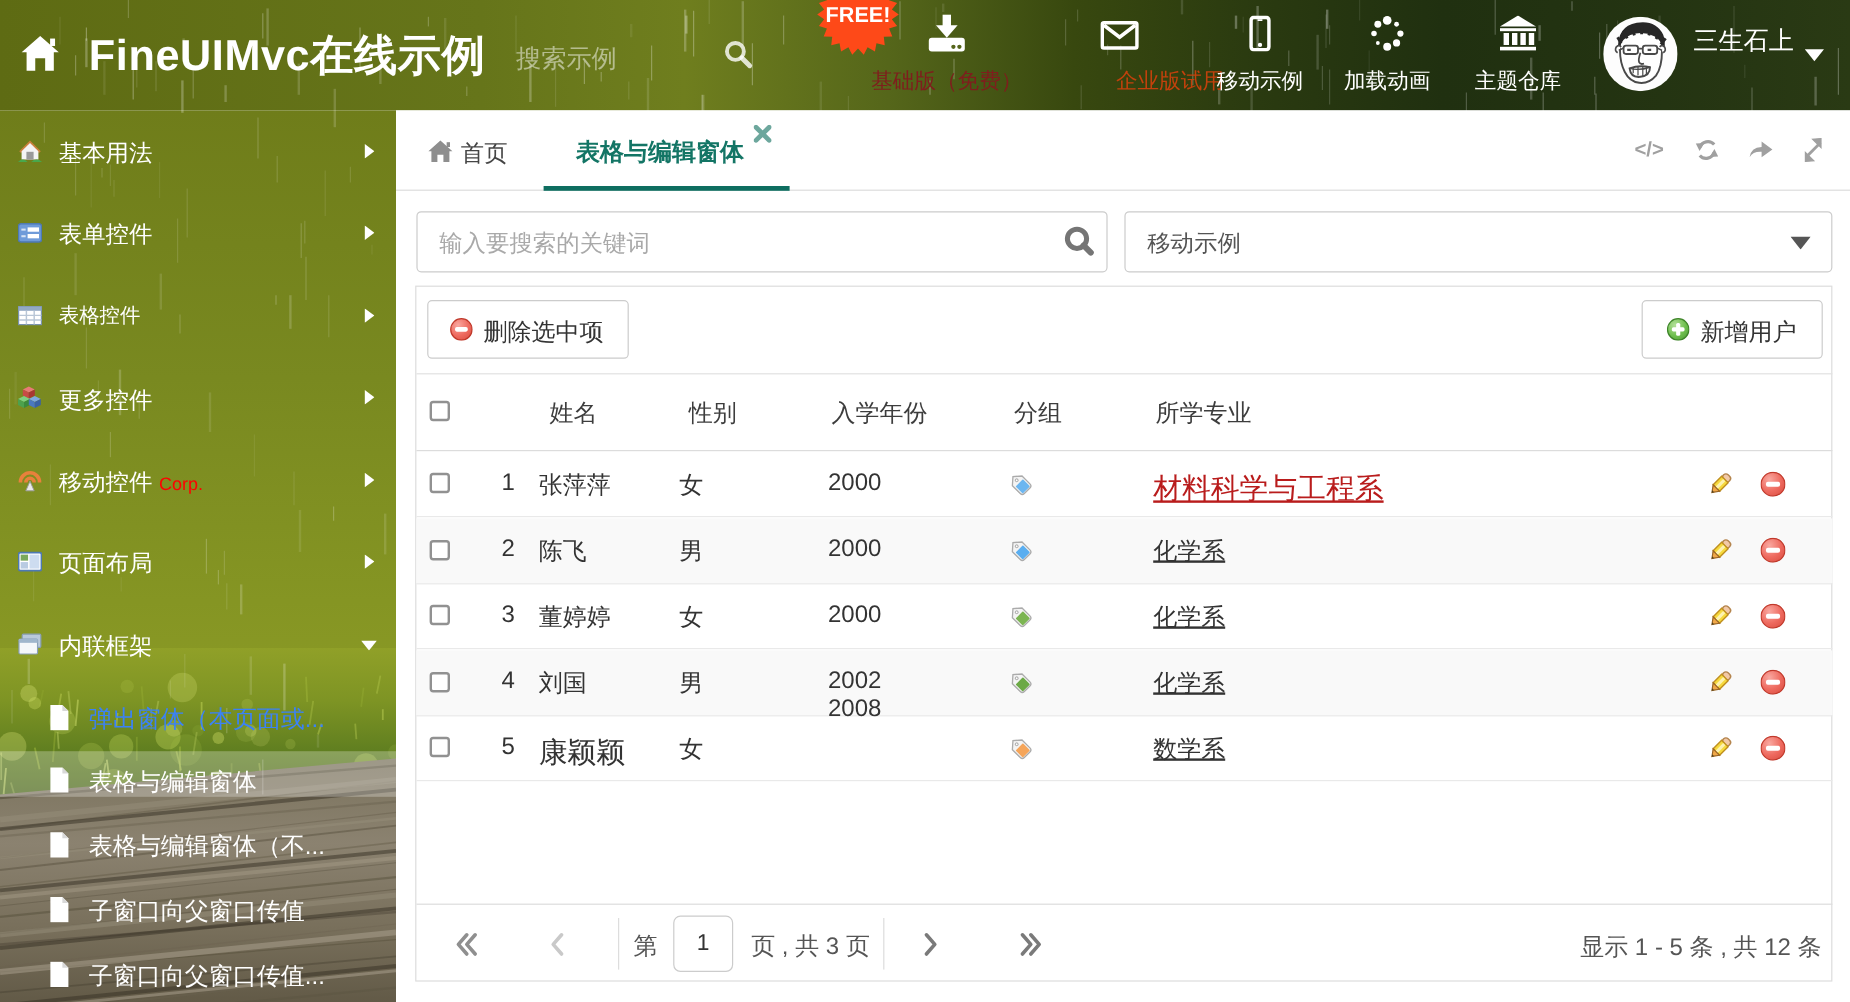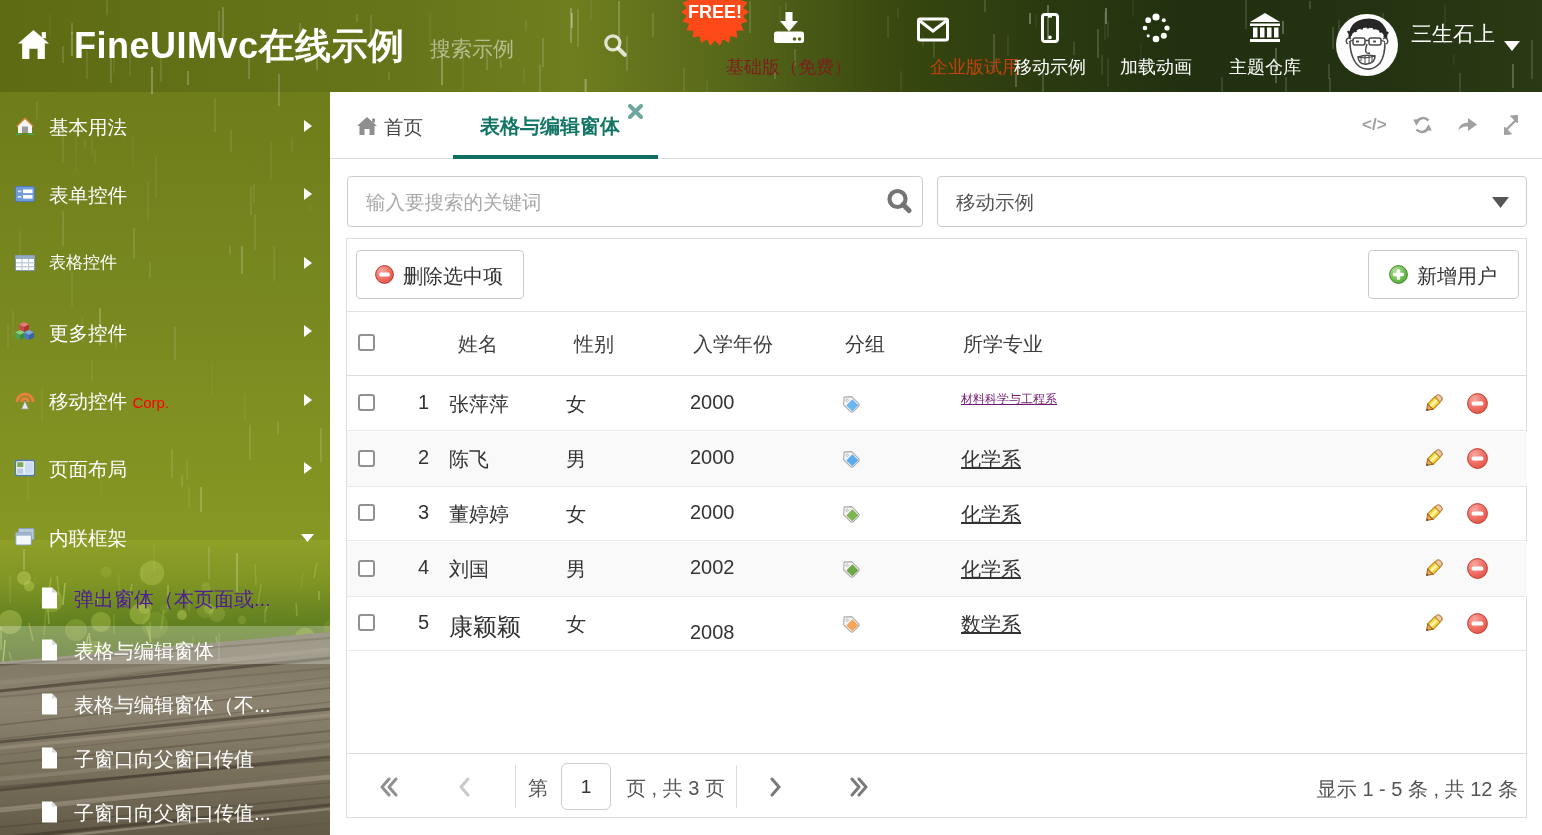--- a/index.html
+++ b/index.html
@@ -440,21 +440,21 @@
   </svg>
 <div class="abs" style="left:49px;top:525px;font-size:19.5px;color:#fff">内联框架</div>
 <svg class="abs" style="left:301px;top:533px;" width="13" height="9" viewBox="0 0 13 9">
     <polygon points="0,1 13,1 6.5,9" fill="#fff"></polygon>
   </svg>
 <div class="abs" style="left:0;top:626px;width:330px;height:38px;background:rgba(255,255,255,0.27)"></div>
 <svg class="abs" style="left:40px;top:587px;" width="18" height="22" viewBox="0 0 18 22">
     <path d="M2 0.5 H12 L17 5.5 V21.5 H2 Z" fill="#fff"></path>
     <path d="M12 0.5 L17 5.5 H12 Z" fill="#d8d8d8"></path>
   </svg>
-<div class="abs" style="left:74px;top:586px;font-size:20px;color:#4c1d95">弹出窗体（本页面或...</div>
+<div class="abs" style="left:74px;top:586px;font-size:20px;color:#3b82f6">弹出窗体（本页面或...</div>
 <svg class="abs" style="left:40px;top:639px;" width="18" height="22" viewBox="0 0 18 22">
     <path d="M2 0.5 H12 L17 5.5 V21.5 H2 Z" fill="#fff"></path>
     <path d="M12 0.5 L17 5.5 H12 Z" fill="#d8d8d8"></path>
   </svg>
 <div class="abs" style="left:74px;top:638px;font-size:20px;color:#fff">表格与编辑窗体</div>
 <svg class="abs" style="left:40px;top:693px;" width="18" height="22" viewBox="0 0 18 22">
     <path d="M2 0.5 H12 L17 5.5 V21.5 H2 Z" fill="#fff"></path>
     <path d="M12 0.5 L17 5.5 H12 Z" fill="#d8d8d8"></path>
   </svg>
 <div class="abs" style="left:74px;top:692px;font-size:20px;color:#fff">表格与编辑窗体（不...</div>
@@ -549,21 +549,21 @@
 <div class="abs" style="left:449px;top:391px;font-size:20px;color:#333">张萍萍</div>
 <div class="abs" style="left:566px;top:391px;font-size:20px;color:#333">女</div>
 <div class="abs" style="left:690px;top:391px;font-size:20px;color:#333">2000</div>
 <svg class="abs" style="left:840px;top:393px;" width="21" height="21" viewBox="0 0 21 21">
     <g transform="rotate(45 10.5 10.5)">
       <path d="M6.5 4.8 h9.3 a2.4 2.4 0 0 1 2.4 2.4 v6.6 a2.4 2.4 0 0 1 -2.4 2.4 h-9.3 l-5 -5.7 Z" fill="#f4f4f4" stroke="#ababab" stroke-width="1.1"></path>
 <rect x="8.9" y="6.2" width="8.4" height="8.6" rx="0.7" fill="#6cb6f0"></rect>
 <circle cx="5.9" cy="10.5" r="1.15" fill="#fff" stroke="#ababab" stroke-width="0.8"></circle>
     </g>
   </svg>
-<div class="abs" style="left:961px;top:391px;font-size:12px;color:#701a75;text-decoration:underline">材料科学与工程系</div>
+<div class="abs" style="left:961px;top:391px;font-size:24px;color:#b91c1c;text-decoration:underline">材料科学与工程系</div>
 <svg class="abs" style="left:1423px;top:392px;" width="22" height="22" viewBox="0 0 22 22">
     <g transform="rotate(135 11 11)">
       <rect x="1.5" y="7.5" width="5.5" height="7" rx="2.6" fill="#f2c9a8" stroke="#b5854e" stroke-width="1.2"></rect>
 <rect x="6.2" y="7.2" width="10" height="7.6" fill="#f6d93c" stroke="#c09020" stroke-width="1.2"></rect>
 <line x1="7" y1="11" x2="16" y2="11" stroke="#fdf2b0" stroke-width="2.6"></line>
 <polygon points="16.2,7.2 21.4,11 16.2,14.8" fill="#f0a849" stroke="#9a6524" stroke-width="1"></polygon>
 <polygon points="20,9.9 21.8,11 20,12.2" fill="#50401e"></polygon>
     </g>
   </svg>
 <svg class="abs" style="left:1467px;top:393px;" width="21" height="21" viewBox="0 0 21 21">
@@ -679,21 +679,21 @@
       </radialGradient>
     </defs>
 <circle cx="10.5" cy="10.5" r="9.9" fill="url(#rg21)" stroke="#c0392b" stroke-width="1"></circle>
 <rect x="4.62" y="8.4" width="11.760000000000002" height="4.2" rx="1.68" fill="#fff"></rect>
   </svg>
 <div class="abs" style="left:347px;top:596px;width:1180px;height:1px;background:#e9e9e9"></div>
 <div class="cbx" style="left:358px;top:614px"></div>
 <div class="abs" style="left:405px;top:611px;width:24px;text-align:right;font-size:20px;color:#333">5</div>
 <div class="abs" style="left:449px;top:611px;font-size:24px;color:#333">康颖颖</div>
 <div class="abs" style="left:566px;top:611px;font-size:20px;color:#333">女</div>
-<div class="abs" style="left:690px;top:621px;font-size:20px;color:#333">2008</div>
+<div class="abs" style="left:690px;top:580px;font-size:20px;color:#333">2008</div>
 <svg class="abs" style="left:840px;top:613px;" width="21" height="21" viewBox="0 0 21 21">
     <g transform="rotate(45 10.5 10.5)">
       <path d="M6.5 4.8 h9.3 a2.4 2.4 0 0 1 2.4 2.4 v6.6 a2.4 2.4 0 0 1 -2.4 2.4 h-9.3 l-5 -5.7 Z" fill="#f4f4f4" stroke="#ababab" stroke-width="1.1"></path>
 <rect x="8.9" y="6.2" width="8.4" height="8.6" rx="0.7" fill="#f5a55a"></rect>
 <circle cx="5.9" cy="10.5" r="1.15" fill="#fff" stroke="#ababab" stroke-width="0.8"></circle>
     </g>
   </svg>
 <div class="abs" style="left:961px;top:611px;font-size:20px;color:#333;text-decoration:underline">数学系</div>
 <svg class="abs" style="left:1423px;top:612px;" width="22" height="22" viewBox="0 0 22 22">
     <g transform="rotate(135 11 11)">

